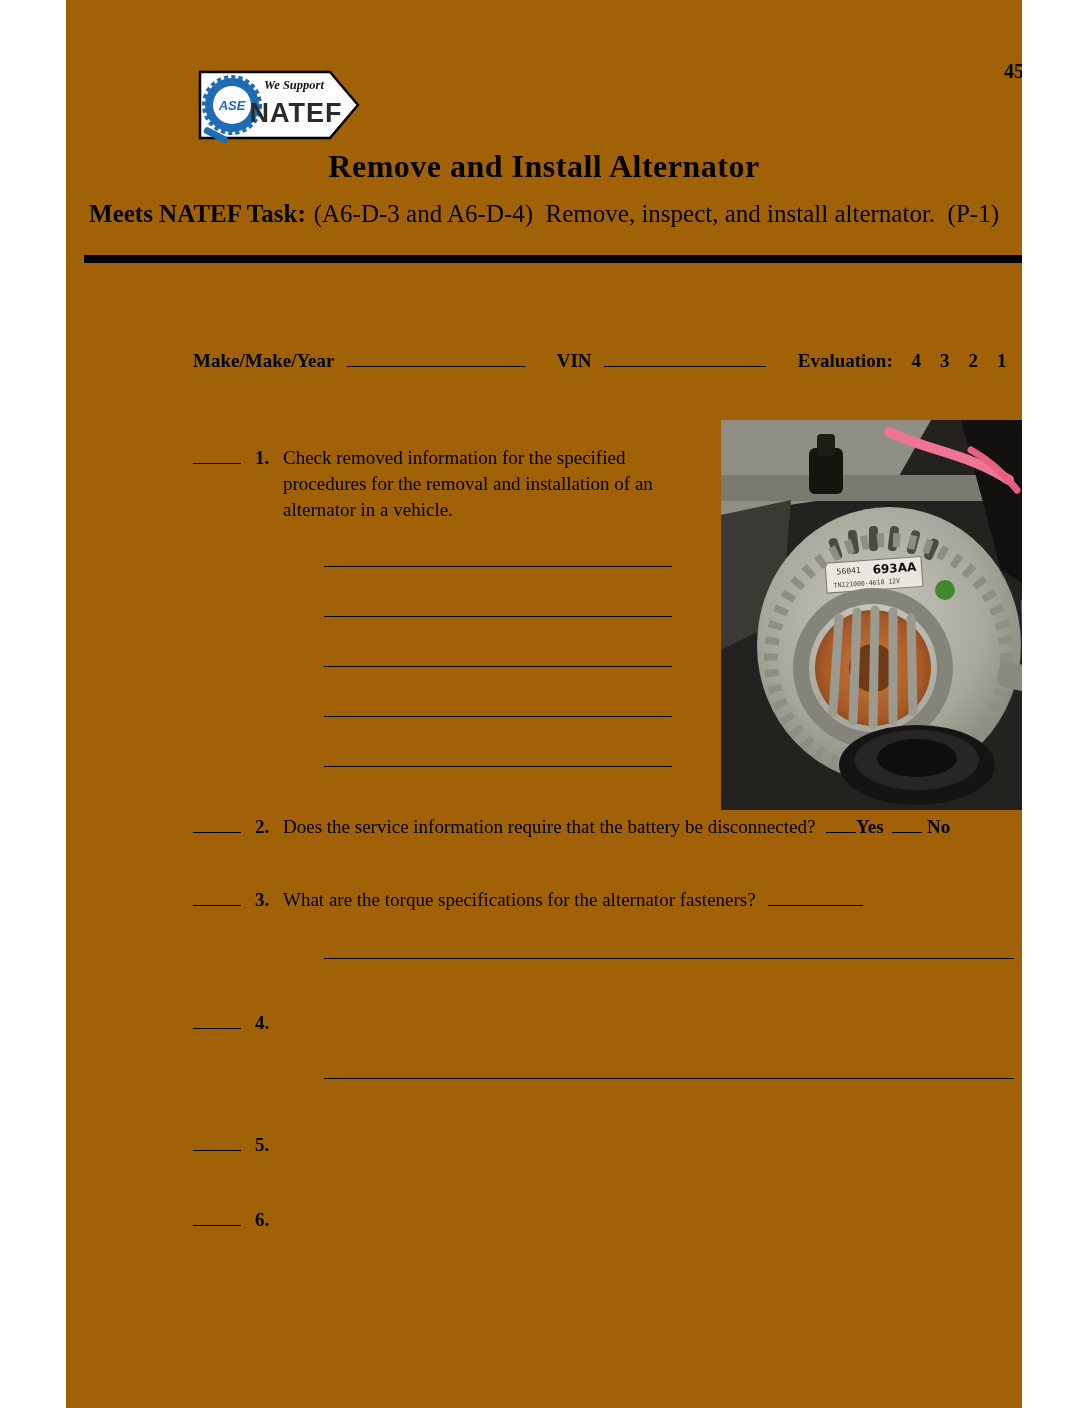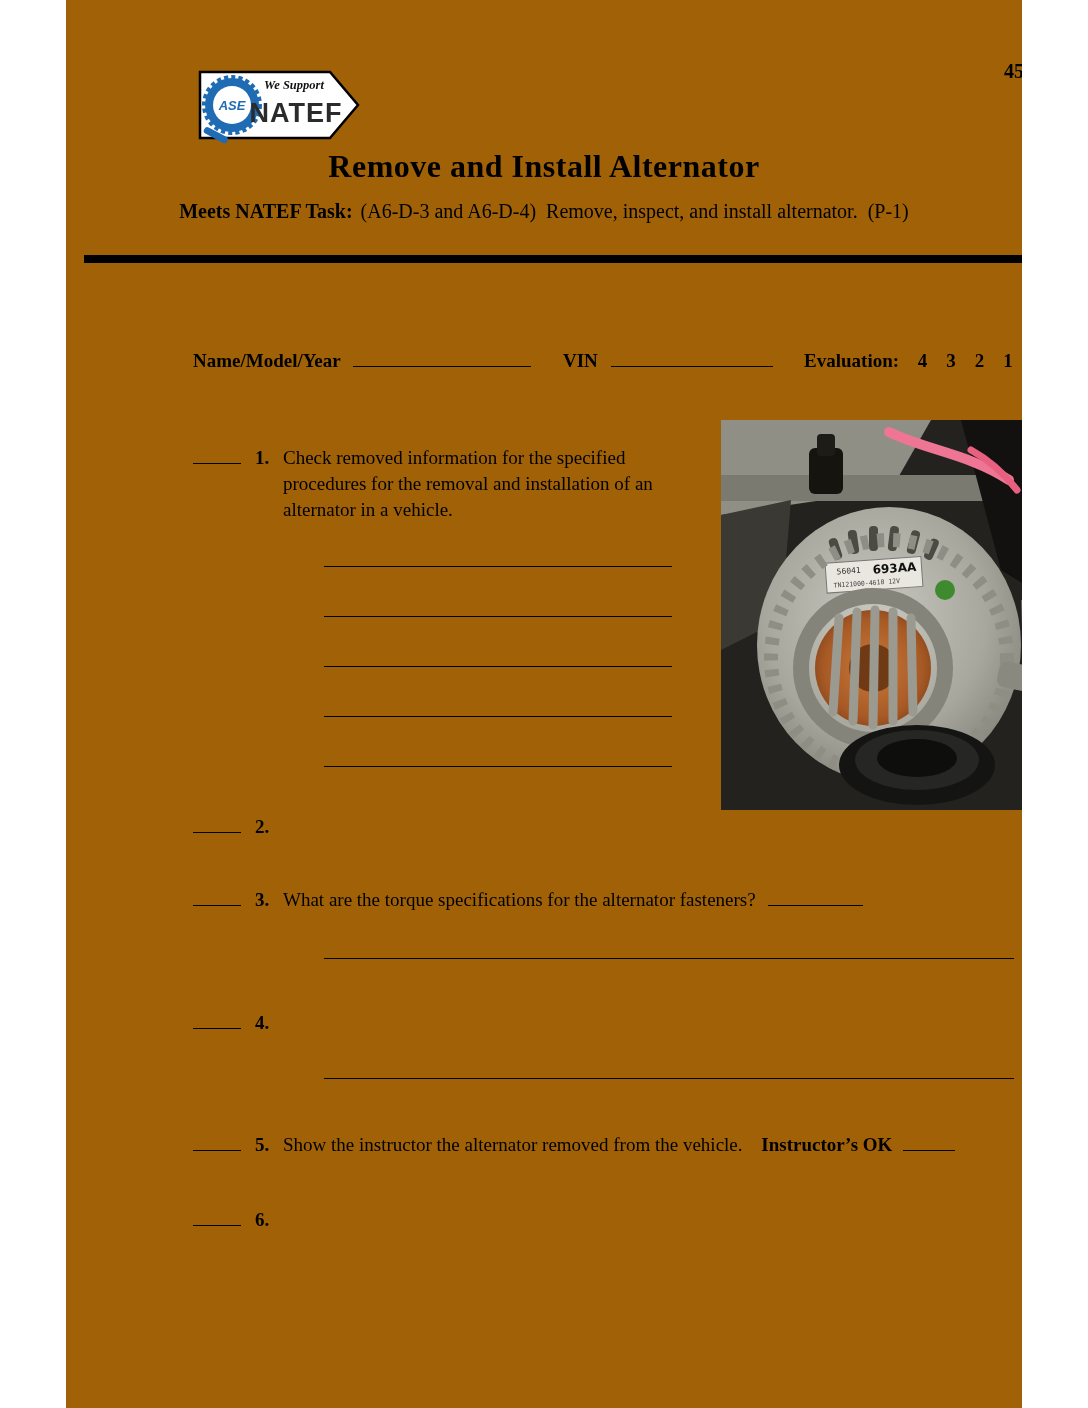--- a/index.html
+++ b/index.html
@@ -17,21 +17,21 @@
   }
   
   .page-number { position:absolute; top:60px; left:938px; font-weight:bold; font-size:20px; }
   .logo-wrap { position:absolute; top:56px; left:126px; width:172px; height:90px; }
   .doc-title {
     position:absolute; top:148px; left:0; width:100%;
     text-align:center; font-weight:bold; font-size:32px; letter-spacing:0.5px;
   }
   .doc-subtitle {
     position:absolute; top:200px; left:0; width:100%;
-    text-align:center; font-size:20px;
+    text-align:center; font-size:25px;
   }
   .doc-subtitle .bold { margin-right:8px; }
   .thick-rule { position:absolute; top:255px; left:18px; width:1044px; height:8px; background:#000; }
 
   
   .form-row { position:absolute; left:127px; white-space:nowrap; }
   .form-row-1 { top:298px; }
   .form-row-2 { top:346px; }
   .form-row .lbl { font-weight:bold; }
   .gap18 { display:inline-block; width:18px; }
@@ -81,21 +81,21 @@
 
   <div class="doc-title">Remove and Install Alternator</div>
   <div class="doc-subtitle">
     <span class="bold">Meets NATEF Task:</span><span class="pre">(A6-D-3 and A6-D-4)  Remove, inspect, and install alternator.  (P-1)</span>
   </div>
 
   <div class="thick-rule"></div>
 
 
   <div class="form-row form-row-2">
-    <span class="lbl">Name/Model/Year</span>
+    <span class="lbl">Make/Make/Year</span>
     <span class="blank" style="width:178px; margin-left:8px;"></span>
     <span class="gap22"></span>
     <span class="lbl">VIN</span>
     <span class="blank" style="width:162px; margin-left:8px;"></span>
     <span class="gap22"></span>
     <span class="lbl">Evaluation:</span>
     <span class="lbl pre" style="margin-left:14px;">4    3    2    1</span>
   </div>
 
   <div class="task task-1">
@@ -179,20 +179,25 @@
       <ellipse cx="196" cy="338" rx="40" ry="19" fill="#0e0e0d"></ellipse>
 
       <rect x="280" y="240" width="55" height="26" rx="8" fill="#8a897f" transform="rotate(12 280 240)"></rect>
     </svg>
   </div>
 
   <div class="task task-2">
     <div class="task-row">
       <span class="score-blank"></span>
       <span class="task-num">2.</span>
+      <span class="task-text">
+        <span>Does the service information require that the battery be disconnected?</span>
+        <span class="blank" style="width:30px; margin-left:6px;"></span><span class="bold">Yes</span>
+        <span class="blank" style="width:30px; margin-left:4px;"></span> <span class="bold">No</span>
+      </span>
     </div>
   </div>
 
   <div class="task task-3">
     <div class="task-row">
       <span class="score-blank"></span>
       <span class="task-num">3.</span>
       <span class="task-text">
         <span>What are the torque specifications for the alternator fasteners?</span>
         <span class="blank" style="width:95px; margin-left:8px;"></span>
@@ -206,25 +211,20 @@
       <span class="score-blank"></span>
       <span class="task-num">4.</span>
     </div>
   </div>
   <div class="long-line" style="top:1078px;"></div>
 
   <div class="task task-5">
     <div class="task-row">
       <span class="score-blank"></span>
       <span class="task-num">5.</span>
-      <span class="task-text">
-        <span>Show the instructor the alternator removed from the vehicle.</span>
-        <span class="bold" style="margin-left:14px;">Instructor’s OK</span>
-        <span class="blank" style="width:52px; margin-left:6px;"></span>
-      </span>
     </div>
   </div>
 
   <div class="task task-6">
     <div class="task-row">
       <span class="score-blank"></span>
       <span class="task-num">6.</span>
     </div>
   </div>
 

